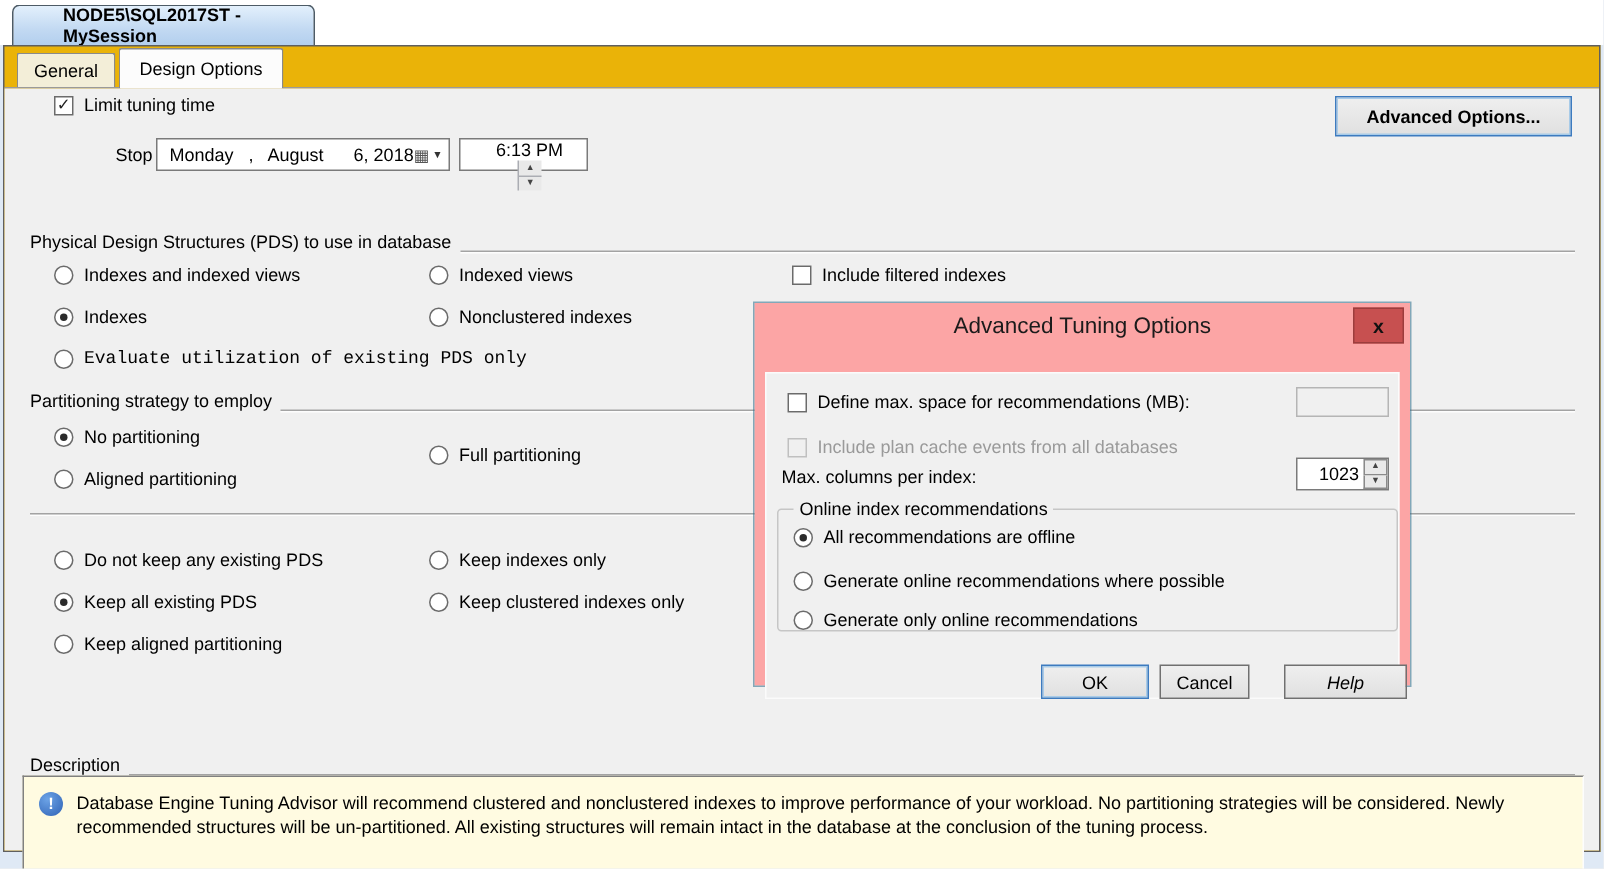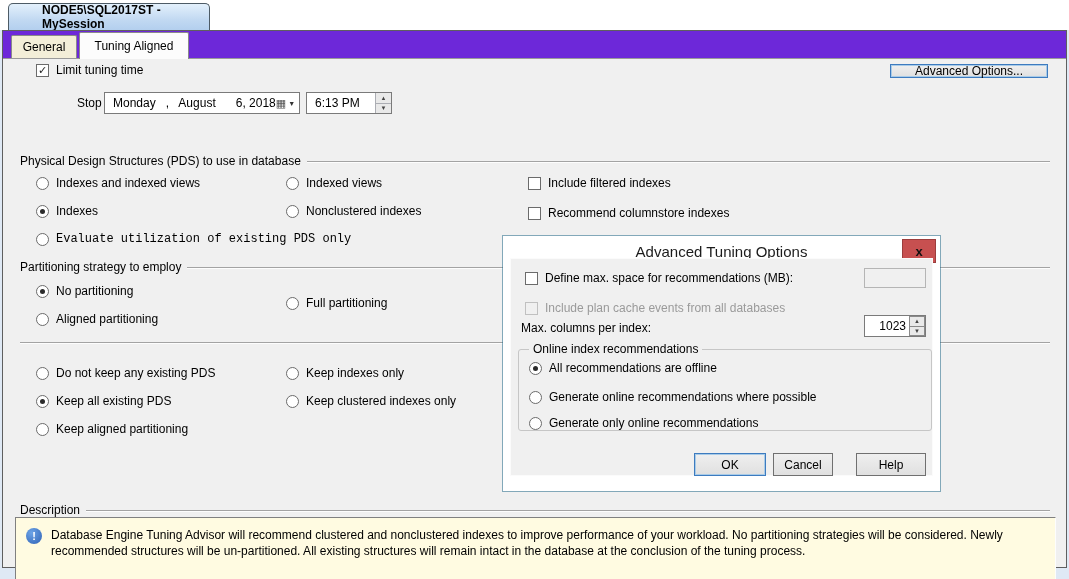--- a/index.html
+++ b/index.html
@@ -17,21 +17,21 @@
     left:8px; top:3px; width:202px; height:27px;
     background:linear-gradient(#e3f0fc,#c2d9f2 60%,#b3cfee);
     border:1px solid #4d5b66; border-bottom:none; border-radius:5px 5px 0 0;
     display:flex; align-items:center; padding-left:33px;
     font-weight:bold; font-size:12px;
   }
 
   
   #page {
     left:2px; top:30px; width:1065px; height:538px;
-    background:#6d28d9; border:1px solid #5f5f5f;
+    background:#eab308; border:1px solid #5f5f5f;
   }
   #tabstrip-line { left:0; top:27px; width:1063px; height:1px; background:#9a9a9a; }
   .page-tab {
     display:flex; align-items:center; justify-content:center;
     border:1px solid #8a8a8a; border-bottom:none; border-radius:2px 2px 0 0;
   }
   #tab-general { left:8px; top:4px; width:66px; height:23px; background:#f3eed8; }
   #tab-tuning  { left:76px; top:1px; width:110px; height:27px; background:#fcfcfc; z-index:2; }
 
   #content {
@@ -49,21 +49,21 @@
   .radio {
     width:13px; height:13px; border-radius:50%; background:#fff;
     border:1px solid #6b6b6b; flex:none; position:relative;
   }
   .radio.sel::after {
     content:""; position:absolute; left:3px; top:3px; width:5px; height:5px;
     border-radius:50%; background:#2b2b2b;
   }
   .dim { color:#9a9a9a; }
 
-  .group-hdr { position:absolute; display:flex; align-items:center; gap:6px; }
+  .group-hdr { position:absolute; display:flex; align-items:flex-end; gap:6px; }
   .group-hdr .gline { flex:1; height:1px; background:#a3a3a3; box-shadow:0 1px 0 #fdfdfd; }
 
   .btn {
     position:absolute; display:flex; align-items:center; justify-content:center;
     background:linear-gradient(#efefef,#e0e0e0); border:1px solid #707070;
     font-size:12px; cursor:default;
   }
   .btn.focus { border:1px solid #3d7bbf; box-shadow:0 0 0 1px #a8cbe8 inset; }
 
   .field {
@@ -86,34 +86,34 @@
   }
   #info-icon {
     width:16px; height:16px; border-radius:50%; flex:none; margin-top:1px;
     background:radial-gradient(circle at 35% 30%,#6ca3e6,#2f62b5);
     color:#fff; font-weight:bold; font-size:11px; line-height:16px; text-align:center;
   }
   #desc-text { line-height:1.35; }
 
   
   #dialog {
-    left:503px; top:202px; width:437px; height:255px; background:#ffffff;
-    z-index:10; outline:1px solid rgba(40,110,140,.55);margin-top:34px;
+    left:503px; top:202px; width:437px; height:255px; background:#fca5a5;
+    z-index:10; outline:1px solid rgba(40,110,140,.55);
   }
   #dlg-title {
     height:30px; display:flex; align-items:center; justify-content:center;
     font-size:15px; color:#1b1b1b;
   }
   #dlg-close {
     position:absolute; right:4px; top:3px; width:34px; height:24px;
     background:#c75050; border:1px solid #9c3d3d; color:#111;
     font-weight:bold; font-size:13px; display:flex; align-items:center; justify-content:center;
   }
   #dlg-body {
-    position:absolute; left:7px; top:22px; width:423px; height:218px;
+    position:absolute; left:7px; top:46px; width:423px; height:218px;
     background:#f0f0f0; border:1px solid #fbfbfb;
   }
   #dlg-group {
     position:absolute; left:7px; top:90px; width:414px; height:82px;
     border:1px solid #c6c6c6; border-radius:3px;
   }
   #dlg-group-title { position:absolute; left:10px; top:-8px; background:#f0f0f0; padding:0 4px; }
   .dlg-btn { height:23px; }
 </style>
 </head>
@@ -125,40 +125,40 @@
   <div id="session-tab" class="abs">
     <span>NODE5\SQL2017ST - MySession</span>
   </div>
 
   <div id="page" class="abs">
 
     <div id="tab-general" class="abs page-tab">
       <span>General</span>
     </div>
     <div id="tab-tuning" class="abs page-tab">
-      <span>Tuning Aligned</span>
+      <span>Design Options</span>
     </div>
     <div id="tabstrip-line" class="abs"></div>
 
     <div id="content" class="abs">
 
       <div class="item" style="left:33px; top:4px;">
         <span class="chk">✓</span>
         <span>Limit tuning time</span>
       </div>
 
-      <button class="btn focus" style="left:887px; top:5px; width:158px; height:14px;">Advanced Options...</button>
+      <button class="btn focus" style="left:887px; top:5px; width:158px; height:27px;font-weight:bold;">Advanced Options...</button>
 
       <span class="abs" style="left:74px; top:37px;">Stop at:</span>
       <div class="field" style="left:101px; top:33px; width:196px; height:22px; padding:0 4px 0 8px;">
         <span class="pre" style="flex:1;">Monday   ,   August      6, 2018</span>
         <span style="font-size:11px; color:#555; margin-right:2px;">▦</span>
         <span style="font-size:7px; color:#333;">▼</span>
       </div>
-      <div class="field" style="left:303px; top:33px; width:86px; height:22px; padding-left:8px;">
+      <div class="field" style="left:303px; top:33px; width:86px; height:22px; padding-left:8px;flex-direction:column;">
         <span style="flex:1;">6:13 PM</span>
         <span class="spincol" style="border-left:1px solid #abadb3;">
           <span class="spinbtn" style="border:none;">▲</span>
           <span class="spinbtn" style="border:none; border-top:1px solid #abadb3;">▼</span>
         </span>
       </div>
 
       <div class="group-hdr" style="left:17px; top:95px; right:16px;">
         <span>Physical Design Structures (PDS) to use in database</span>
         <span class="gline"></span>
@@ -286,17 +286,17 @@
           <span>All recommendations are offline</span>
         </div>
         <div class="item" style="left:10px; top:66px;">
           <span class="radio"></span>
           <span>Generate only online recommendations</span>
         </div>
       </div>
 
       <button class="btn focus dlg-btn" style="left:183px; top:194px; width:72px;">OK</button>
       <button class="btn dlg-btn" style="left:262px; top:194px; width:60px;">Cancel</button>
-      <button class="btn dlg-btn" style="left:345px; top:194px; width:70px;">Help</button>
+      <button class="btn dlg-btn" style="left:345px; top:194px; width:82px;font-style:italic;">Help</button>
     </div>
   </div>
 
 </div>
 
 </body></html>

